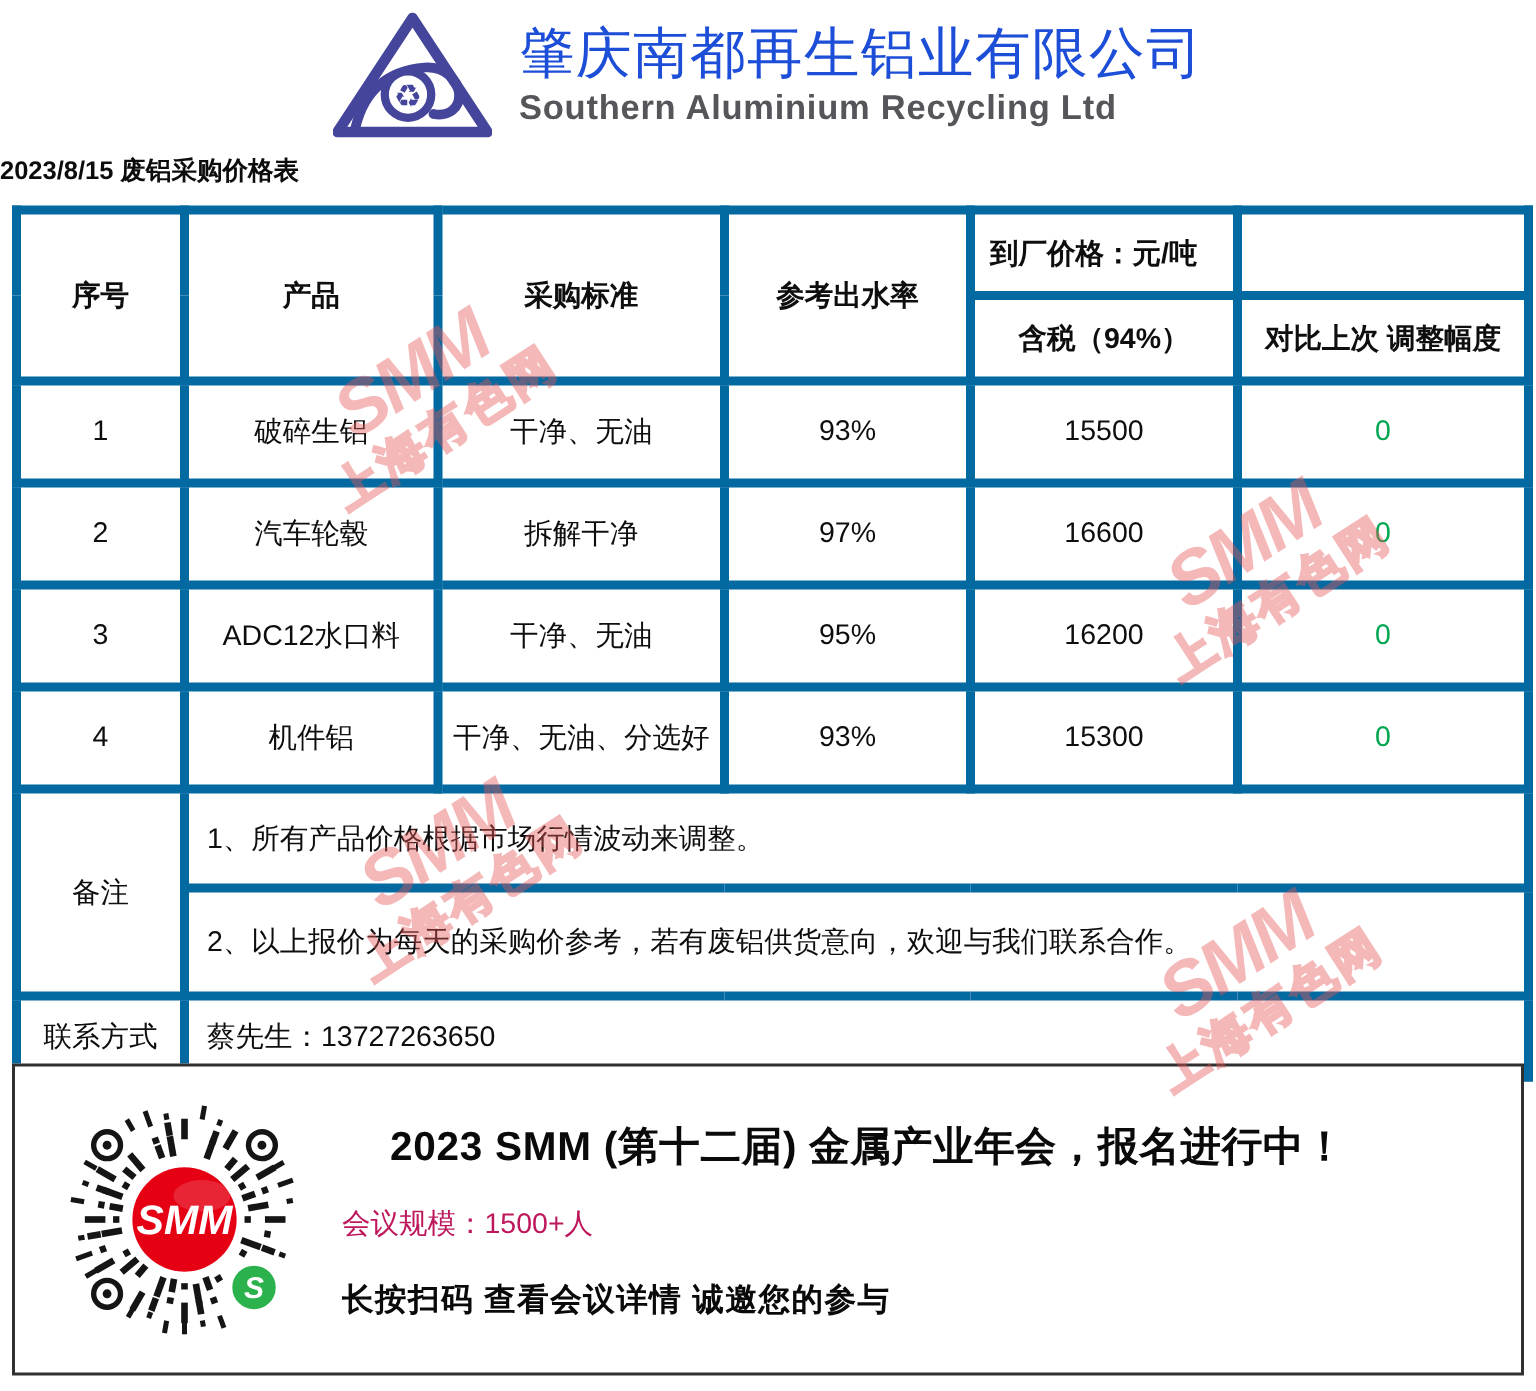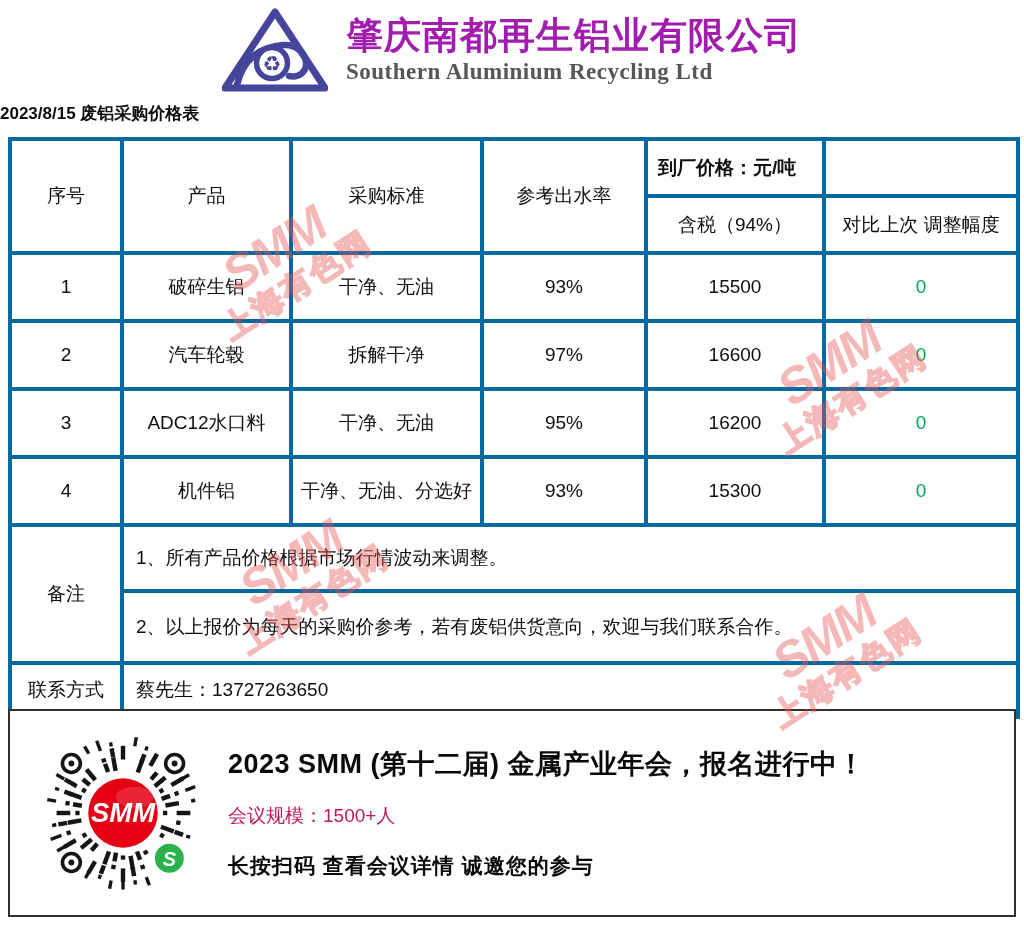--- a/index.html
+++ b/index.html
@@ -4,38 +4,38 @@
 <style>
   html,body{margin:0;padding:0;}
   body{
     width:1024px;height:927px;position:relative;background:#fff;overflow:hidden;
     font-family:"Liberation Sans","DejaVu Sans",sans-serif;color:#111;
   }
   
   .header{position:absolute;top:8px;left:0;width:100%;}
   .header-row{display:flex;justify-content:center;align-items:center;gap:18px;}
   .logo{width:106px;height:84px;flex:0 0 auto;}
-  .company-cn{font-size:37px;font-weight:bold;color:#a21caf;letter-spacing:1px;line-height:1.15;}
-  .company-en{font-size:23px;font-weight:bold;color:#55555a;letter-spacing:.5px;margin-top:1px;font-family:Liberation Serif, serif;}
+  .company-cn{font-size:37px;font-weight:normal;color:#1d4ed8;letter-spacing:1px;line-height:1.15;}
+  .company-en{font-size:23px;font-weight:bold;color:#55555a;letter-spacing:.5px;margin-top:1px;}
   .date-line{text-align:left;font-size:17px;font-weight:bold;color:#0c0c0c;margin-top:10px;}
   
   .table-wrap{position:absolute;left:8px;top:137px;}
   table{border-collapse:collapse;table-layout:fixed;width:1008px;border:2.5px solid #303030;}
-  td{border:4px solid #0369a1;text-align:center;vertical-align:middle;
+  td{border:6px solid #0369a1;text-align:center;vertical-align:middle;
      font-size:19px;color:#0e0e0e;padding:0;overflow:hidden;}
-  td.hdr{font-weight:normal;}
+  td.hdr{font-weight:bold;}
   td.price-head{text-align:left;padding-left:10px;font-weight:bold;}
   td.left{text-align:left;padding-left:12px;}
   td.green{color:var(--green,#00a650);}
   
   .bottom-box{position:absolute;left:8px;top:709px;width:1004px;height:204px;
       border:2.5px solid #303030;display:flex;align-items:center;background:#fff;}
   .qr{width:158px;height:158px;margin-left:34px;flex:0 0 auto;}
   .footer-text{margin-left:26px;display:flex;flex-direction:column;}
-  .f-title{font-size:27px;font-weight:bold;color:#0a0a0a;letter-spacing:.5px;}
+  .f-title{font-size:27px;font-weight:bold;color:#0a0a0a;letter-spacing:.5px;margin-left:32px;}
   .f-scale{font-size:19px;color:#be185d;margin-top:21px;}
   .f-cta{font-size:21px;font-weight:bold;color:#0a0a0a;margin-top:23px;letter-spacing:1px;}
   
   .wm{position:absolute;transform:translate(-50%,-50%) rotate(-33deg);
       text-align:center;pointer-events:none;z-index:9;line-height:1;white-space:nowrap;}
   .wm-a{font-style:italic;font-weight:900;font-size:50px;letter-spacing:-2px;
         color:var(--wm,rgba(232,85,85,.42));}
   .wm-b{font-weight:900;font-size:31px;letter-spacing:3px;margin-top:2px;
         color:transparent;-webkit-text-stroke:2px var(--wm,rgba(232,85,85,.42));}
 </style>

